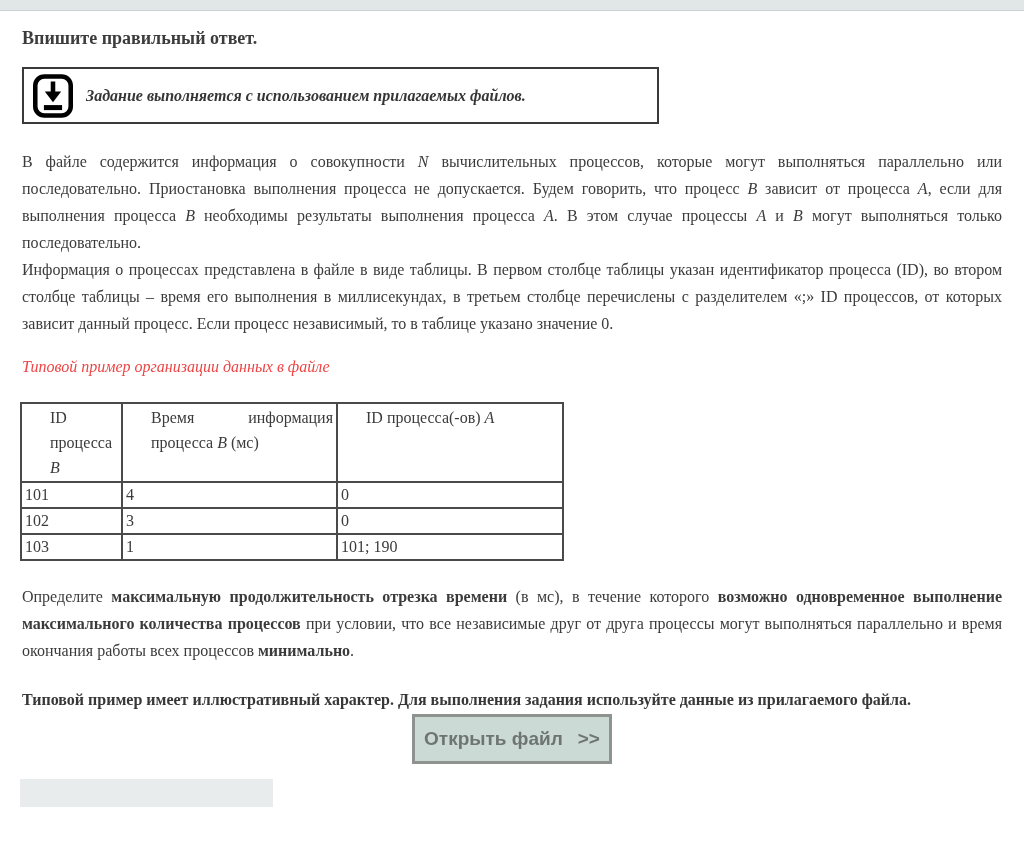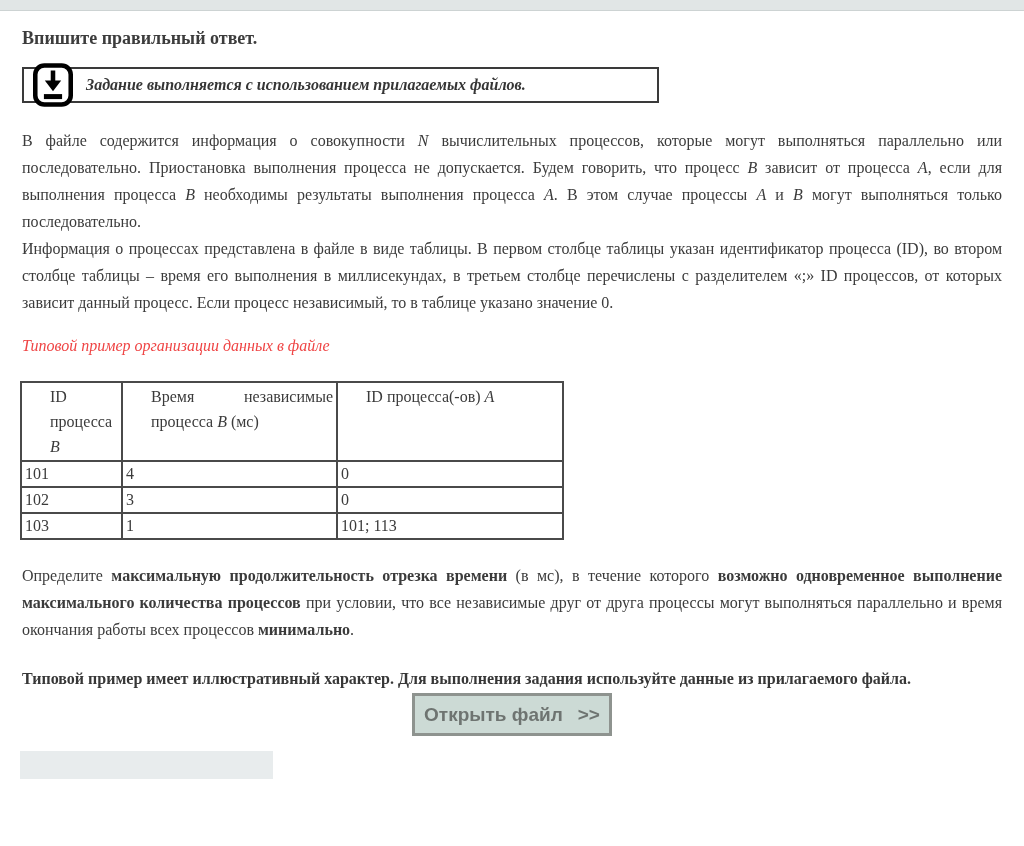--- a/index.html
+++ b/index.html
@@ -17,21 +17,21 @@
   .page-title {
     margin-top: 16px;
     font-size: 18px;
     line-height: 22px;
     font-weight: bold;
     color: #3c3c3c;
   }
 
   .attachment-box {
     margin-top: 18px;
-    width: 637px; height: 36px;
+    width: 637px; height: 57px;
     border: 2px solid #3a3a3a;
     display: flex;
     align-items: center;
   }
   .attachment-box .dl-icon {
     width: 40px; height: 44px;
     margin-left: 9px;
     flex: 0 0 auto;
     display: block;
   }
@@ -89,21 +89,21 @@
   .hdr-justify-line {
     display: flex;
     justify-content: space-between;
   }
 
   .p3 { margin-top: 22px; }
   .p4 { margin-top: 22px; font-weight: bold; color: #373737; }
 
   .open-file-btn {
     margin: 1px auto 0 auto;
-    width: 200px; height: 43px;
+    width: 200px; height: 50px;
     background: #ccdad5;
     border: 3px solid #8e938f;
     display: flex;
     align-items: center;
     justify-content: center;
     font-family: "Liberation Sans", "DejaVu Sans", sans-serif;
     font-size: 19px;
     font-weight: bold;
     color: #6e7471;
     cursor: pointer;
@@ -153,40 +153,40 @@
       <col style="width:101px">
       <col style="width:215px">
       <col style="width:226px">
     </colgroup>
     <tbody>
         <tr class="hdr">
       <td><span>ID процесса </span><span class="it">B</span></td>
       <td>
         <span class="hdr-justify-line">
               <span>Время</span>
-              <span>независимые</span>
+              <span>информация</span>
             </span>
         <span><span>процесса </span><span class="it">B</span><span> (мс)</span></span>
       </td>
       <td><span>ID процесса(-ов) </span><span class="it">A</span></td>
     </tr>
     <tr class="data">
       <td>101</td>
       <td>4</td>
       <td>0</td>
     </tr>
     <tr class="data">
       <td>102</td>
       <td>3</td>
       <td>0</td>
     </tr>
     <tr class="data">
       <td>103</td>
       <td>1</td>
-      <td>101; 113</td>
+      <td>101; 190</td>
     </tr>
   </tbody>
     </table>
 
   <p class="para p3"><span>Определите </span><span class="b">максимальную продолжительность отрезка времени</span><span> (в мс), в течение которого </span><span class="b">возможно одновременное выполнение максимального количества процессов</span><span> при условии, что все независимые друг от друга процессы могут выполняться параллельно и время окончания работы всех процессов </span><span class="b">минимально</span><span>.</span></p>
 
   <p class="para p4">Типовой пример имеет иллюстративный характер. Для выполнения задания используйте данные из прилагаемого файла.</p>
 
   <div class="open-file-btn">
     <span>Открыть файл</span>

